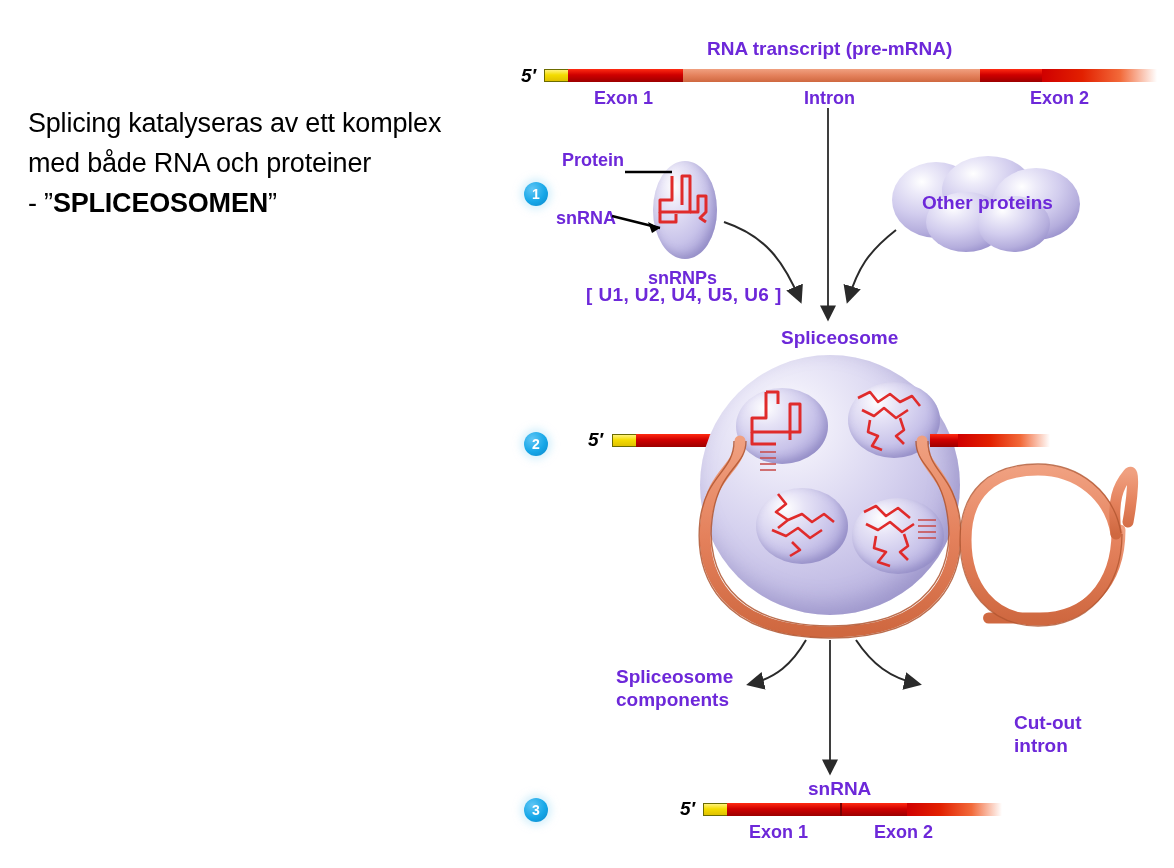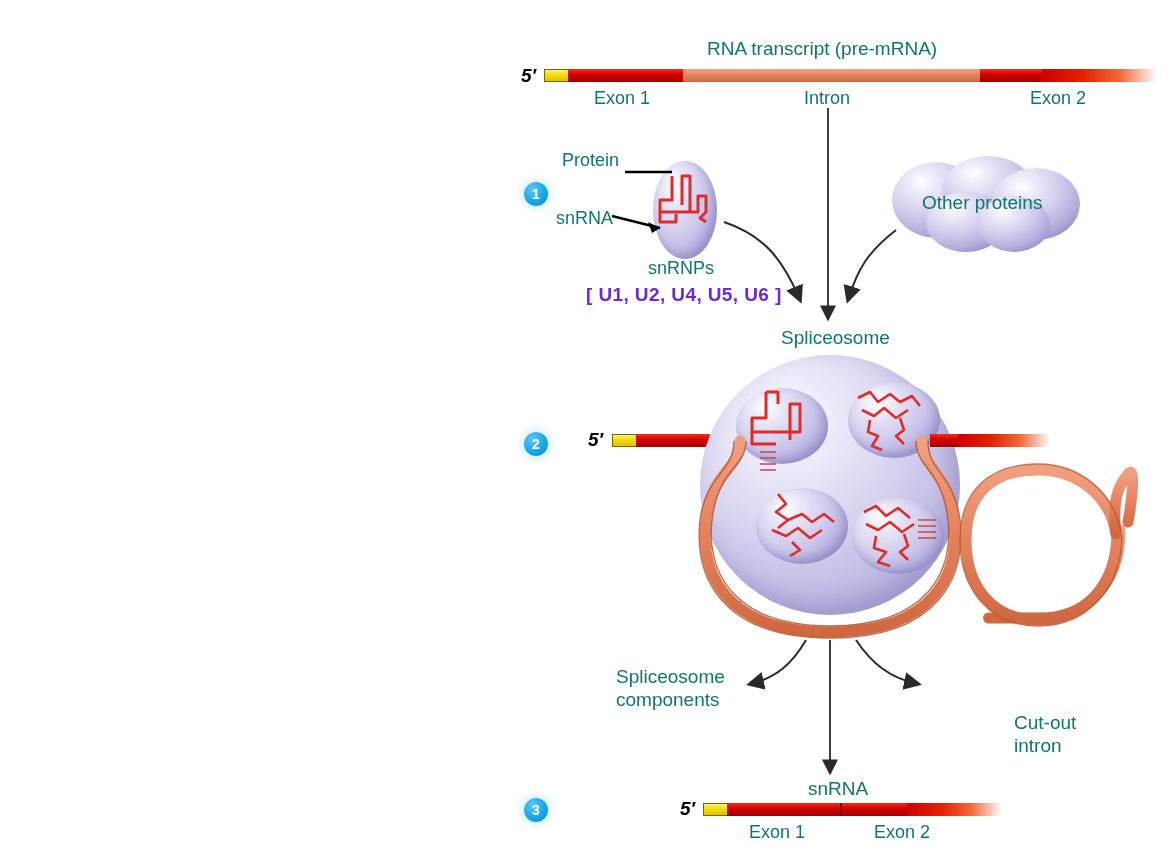--- a/index.html
+++ b/index.html
@@ -7,21 +7,21 @@
        font-family:"Liberation Sans", sans-serif;}
 
   #stage{position:absolute;left:0;top:0;width:1174px;height:868px;background:#fff;}
 
   
   .slide-text{position:absolute;left:28px;top:103px;width:470px;
               font-size:27px;line-height:40px;color:#000;letter-spacing:-0.2px;}
   .slide-text .l3{font-weight:bold;}
 
   
-  .lbl{position:absolute;color:#0f766e;font-weight:normal;white-space:nowrap;}
+  .lbl{position:absolute;color:#6d28d9;font-weight:bold;white-space:nowrap;}
   .lbl.fs18{font-size:18px;}
   .lbl.fs19{font-size:19px;}
 
   .prime{position:absolute;font-weight:bold;font-size:19px;color:#000;
          font-style:italic;}
 
   .u-list{position:absolute;color:#6d28d9;font-weight:bold;font-size:19px;
           white-space:nowrap;letter-spacing:0.4px;}
 
   
@@ -54,20 +54,25 @@
     background:radial-gradient(circle at 34% 26%, #ffffff 0%, #eeecf9 16%, #d6d2ef 45%, #bdb7e2 72%, #a39cd3 100%);
     box-shadow:inset -8px -10px 22px rgba(120,112,175,.40);}
 
   .cloud-wrap{position:absolute;}
 </style>
 </head>
 <body>
 
 <div id="stage">
 
+  <div class="slide-text">
+    <div>Splicing katalyseras av ett komplex</div>
+    <div>med både RNA och proteiner</div>
+    <div class="l3"><span style="font-weight:normal"> - ”</span><span>SPLICEOSOMEN</span><span style="font-weight:normal">”</span></div>
+  </div>
 
   <div class="lbl fs19" style="left:707px;top:38px;">RNA transcript (pre-mRNA)</div>
 
   <div class="prime" style="left:521px;top:65px;">5′</div>
   <div class="cap" style="left:544px;top:69px;"></div>
   <div class="exon" style="left:568px;top:69px;width:115px;"></div>
   <div class="intron-bar" style="left:683px;top:69px;width:297px;"></div>
   <div class="exon" style="left:980px;top:69px;width:62px;"></div>
   <div class="exon-fade" style="left:1042px;top:69px;width:115px;"></div>
 
@@ -75,21 +80,21 @@
   <div class="lbl fs18" style="left:804px;top:88px;">Intron</div>
   <div class="lbl fs18" style="left:1030px;top:88px;">Exon 2</div>
 
   <div class="badge" style="left:524px;top:182px;">1</div>
 
   <div class="lbl fs18" style="left:562px;top:150px;">Protein</div>
   <div class="lbl fs18" style="left:556px;top:208px;">snRNA</div>
 
   <div class="snrnp" style="left:653px;top:161px;width:64px;height:98px;"></div>
 
-  <div class="lbl fs18" style="left:648px;top:258px;">snRNPs</div>
+  <div class="lbl fs18" style="left:648px;top:268px;">snRNPs</div>
   <div class="u-list" style="left:586px;top:284px;">[ U1, U2, U4, U5, U6 ]</div>
 
   <div class="cloud-wrap" style="left:888px;top:152px;width:200px;height:110px;">
     <svg width="200" height="110" viewBox="0 0 200 110">
       <defs>
         <radialGradient id="cloudg" cx="34%" cy="26%" r="78%">
           <stop offset="0%" stop-color="#ffffff"></stop>
           <stop offset="20%" stop-color="#edebf9"></stop>
           <stop offset="55%" stop-color="#d2cdee"></stop>
           <stop offset="85%" stop-color="#b5aedd"></stop>

